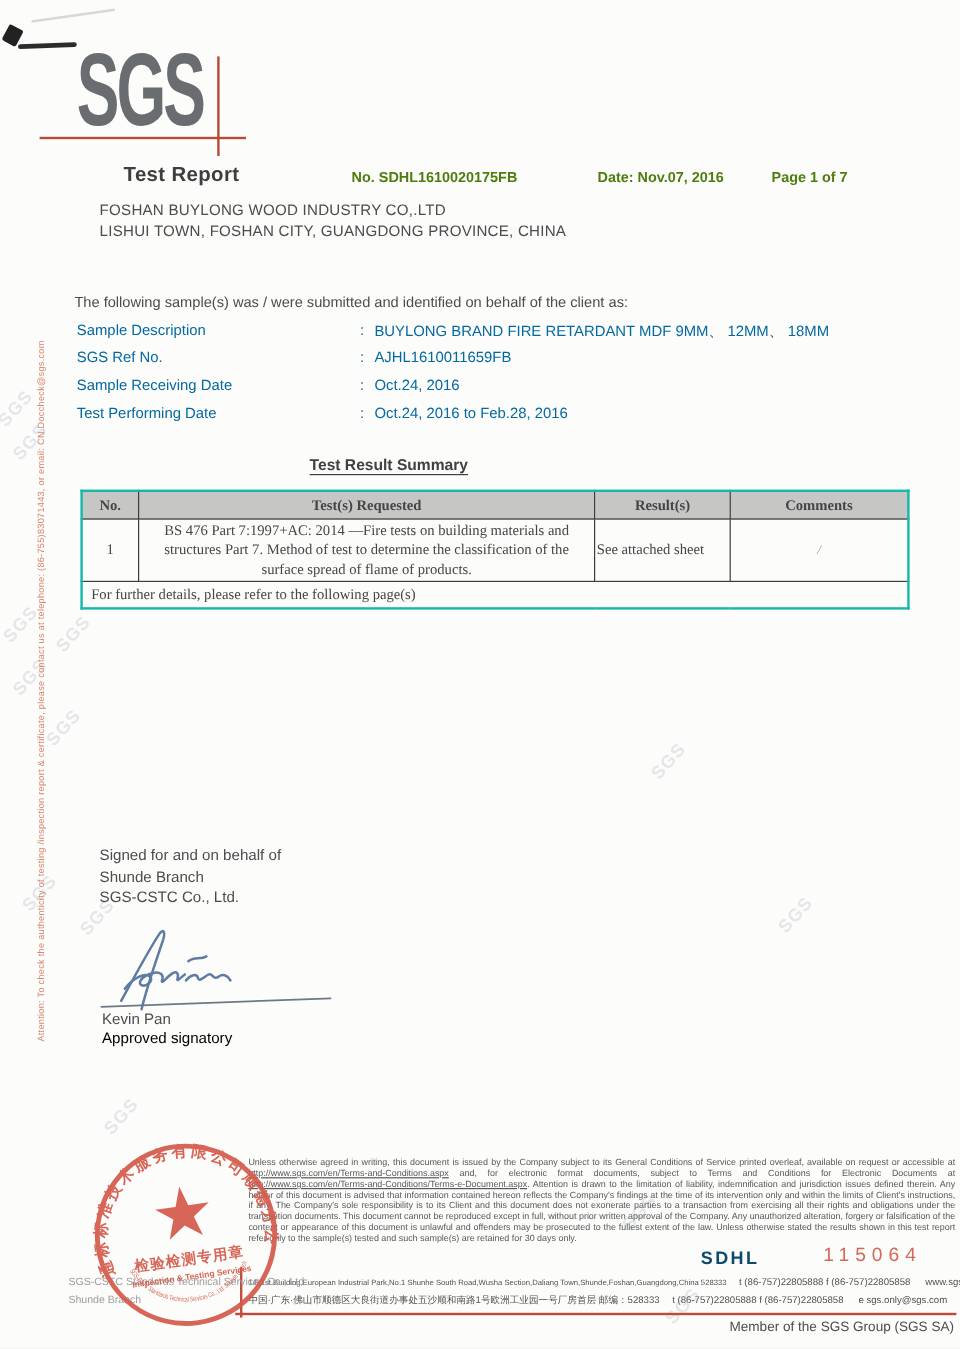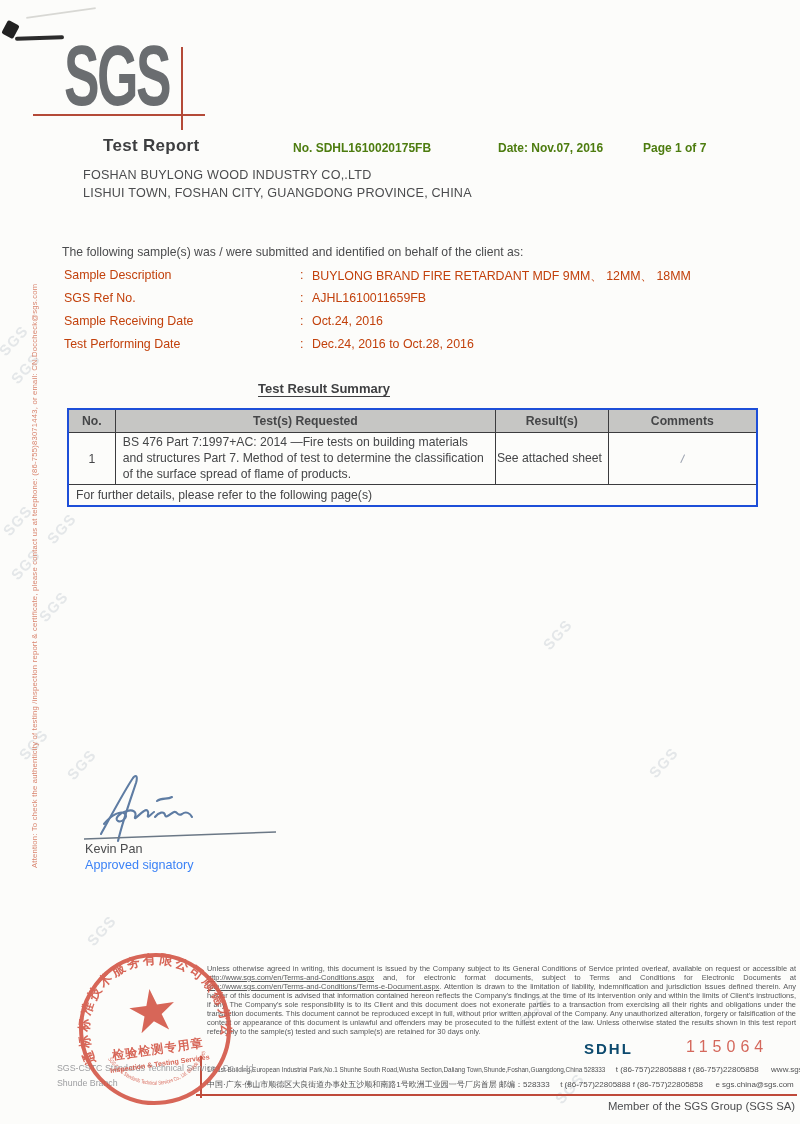--- a/index.html
+++ b/index.html
@@ -29,46 +29,46 @@
   
   .title{left:103px;top:136px;font-size:17px;font-weight:bold;color:#3d3e40;letter-spacing:.3px;}
   .hmeta{font-size:12px;font-weight:bold;color:#4d7c0f;}
   .report-no{left:293px;top:141px;}
   .report-date{left:498px;top:141px;}
   .report-page{left:643px;top:141px;}
 
   .client{left:83px;top:166px;font-size:12.6px;line-height:18px;color:#4b4c4e;letter-spacing:.2px;}
   .intro{left:62px;top:245px;font-size:12.2px;color:#4b4c4e;}
 
-  .samples{left:62px;top:268px;width:680px;font-size:12.4px;color:#c2410c;}
+  .samples{left:62px;top:268px;width:680px;font-size:12.4px;color:#0369a1;}
   .srow{position:relative;height:23px;}
   .slabel{position:absolute;left:2px;top:0;}
   .scolon{position:absolute;left:238px;top:0;}
   .svalue{position:absolute;left:250px;top:0;}
 
   .summary-title-wrap{left:0;top:379px;width:648px;text-align:center;}
   .summary-title{font-size:13px;font-weight:bold;color:#3f4042;
                  text-decoration:underline;text-underline-offset:3px;}
 
   table.results{position:absolute;left:67px;top:408px;width:691px;border-collapse:collapse;
                 font-size:12.2px;color:#454648;}
   table.results th,table.results td{border:1.4px solid #3c3c3e;}
-  table.results{border:2px solid #1d4ed8;}
+  table.results{border:2px solid #14b8a6;font-family:Liberation Serif, serif;}
   table.results th{background:#c6c6c4;font-weight:bold;padding:2px 3px;height:18px;font-size:12.2px;}
   td.c-no{text-align:center;width:45px;}
-  td.c-test{width:383px;padding:2px 7px;line-height:15.8px;}
+  td.c-test{width:383px;padding:2px 7px;line-height:15.8px;text-align:center;}
   td.c-result{width:113px;text-align:left;line-height:19px;}
   td.c-comments{width:150px;text-align:center;}
   .slash{display:inline-block;transform:rotate(10deg);color:#9aa0ae;font-size:12px;}
   td.c-foot{padding:3px 7px;}
 
   .signoff{left:83px;top:705px;font-size:12.6px;line-height:17.5px;color:#4b4c4e;}
   .sig-svg{left:78px;top:770px;}
   .sig-name{left:85px;top:842px;font-size:12.6px;color:#4b4c4e;}
-  .sig-role{left:85px;top:858px;font-size:12.6px;color:#3b82f6;}
+  .sig-role{left:85px;top:858px;font-size:12.6px;color:#000000;}
 
   .stamp{left:74px;top:948px;z-index:3;transform:rotate(-8deg);opacity:.92;}
   .branch{left:57px;top:1061px;font-size:8.8px;color:#9c9da0;line-height:15px;z-index:2;white-space:nowrap;}
 
   .disclaimer{left:207px;top:965px;width:589px;font-size:7.45px;line-height:8.95px;
               text-align:justify;color:#57585a;}
   .disclaimer .u{text-decoration:underline;}
 
   .code-prefix{left:584px;top:1040px;font-size:15px;font-weight:bold;color:#0c4a6e;letter-spacing:2px;}
   .code-number{left:686px;top:1038px;font-size:16px;color:#d4685c;letter-spacing:5px;}
@@ -139,21 +139,21 @@
       <span class="svalue">AJHL1610011659FB</span>
     </div>
     <div class="srow">
       <span class="slabel">Sample Receiving Date</span>
       <span class="scolon">:</span>
       <span class="svalue">Oct.24, 2016</span>
     </div>
     <div class="srow">
       <span class="slabel">Test Performing Date</span>
       <span class="scolon">:</span>
-      <span class="svalue">Dec.24, 2016 to Oct.28, 2016</span>
+      <span class="svalue">Oct.24, 2016 to Feb.28, 2016</span>
     </div>
   </div>
 
   <div class="abs summary-title-wrap">
     <span class="summary-title">Test Result Summary</span>
   </div>
 
   <table class="results">
     <colgroup>
         <col style="width:45px">
@@ -173,20 +173,25 @@
       <td class="c-test">BS 476 Part 7:1997+AC: 2014 —Fire tests on building materials and structures Part 7. Method of test to determine the classification of the surface spread of flame of products.</td>
       <td class="c-result">See attached sheet</td>
       <td class="c-comments"><span class="slash">/</span></td>
     </tr>
     <tr>
       <td class="c-foot" colspan="4">For further details, please refer to the following page(s)</td>
     </tr>
   </tbody>
     </table>
 
+  <div class="abs signoff">
+    <div>Signed for and on behalf of</div>
+    <div>Shunde Branch</div>
+    <div>SGS-CSTC Co., Ltd.</div>
+  </div>
 
   <svg class="abs sig-svg" width="210" height="75" viewBox="0 0 210 75">
     <g fill="none" stroke="#5e7ca3" stroke-width="2.1" stroke-linecap="round">
       <path d="M23,64 C34,44 48,18 55,8 C58,4 60,6 58,13 C53,28 45,50 40,71"></path>
       <path d="M26,54 C33,45 43,40 47,44 C50,47 44,53 40,51 C36,49 41,43 49,41 C55,39 59,42 57,47 C56,51 61,44 66,41 C69,39 71,41 70,45 C69,49 72,45 76,42"></path>
       <path d="M79,31 C84,27 89,30 94,27"></path>
       <path d="M77,47 C81,42 86,41 87,45 C88,49 93,43 96,42 C100,41 99,47 104,44 C108,41 112,43 114,47"></path>
     </g>
     <path d="M6,69 L198,62" stroke="#6b7886" stroke-width="1.4" fill="none"></path>
   </svg>
@@ -227,20 +232,20 @@
 
   <div class="abs addr-block">
     <div class="addr-row">
       <span class="addr-en">1/F,1st Building,European Industrial Park,No.1 Shunhe South Road,Wusha Section,Daliang Town,Shunde,Foshan,Guangdong,China  528333</span>
       <span class="addr-contact">t (86-757)22805888    f (86-757)22805858</span>
       <span class="addr-tail">www.sgsgroup.com.cn</span>
     </div>
     <div class="addr-row">
       <span class="addr-cn">中国·广东·佛山市顺德区大良街道办事处五沙顺和南路1号欧洲工业园一号厂房首层 邮编：528333</span>
       <span class="addr-contact">t (86-757)22805888    f (86-757)22805858</span>
-      <span class="addr-tail">e  sgs.china@sgs.com</span>
+      <span class="addr-tail">e  sgs.only@sgs.com</span>
     </div>
   </div>
 
   <div class="abs footer-rule"></div>
   <div class="abs member">Member of the SGS Group (SGS SA)</div>
 
 </div>
 
 </body></html>

